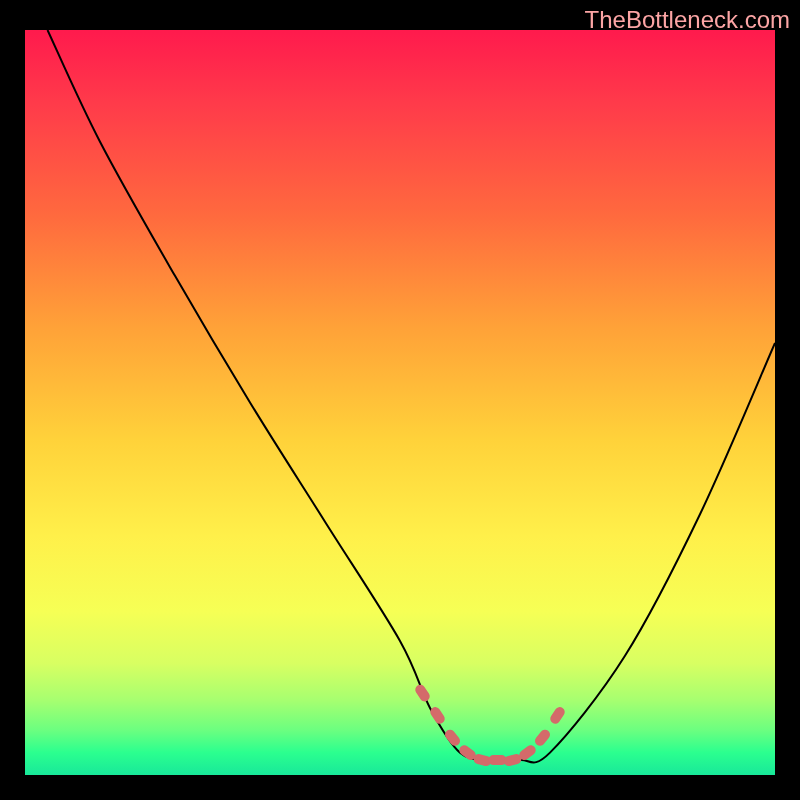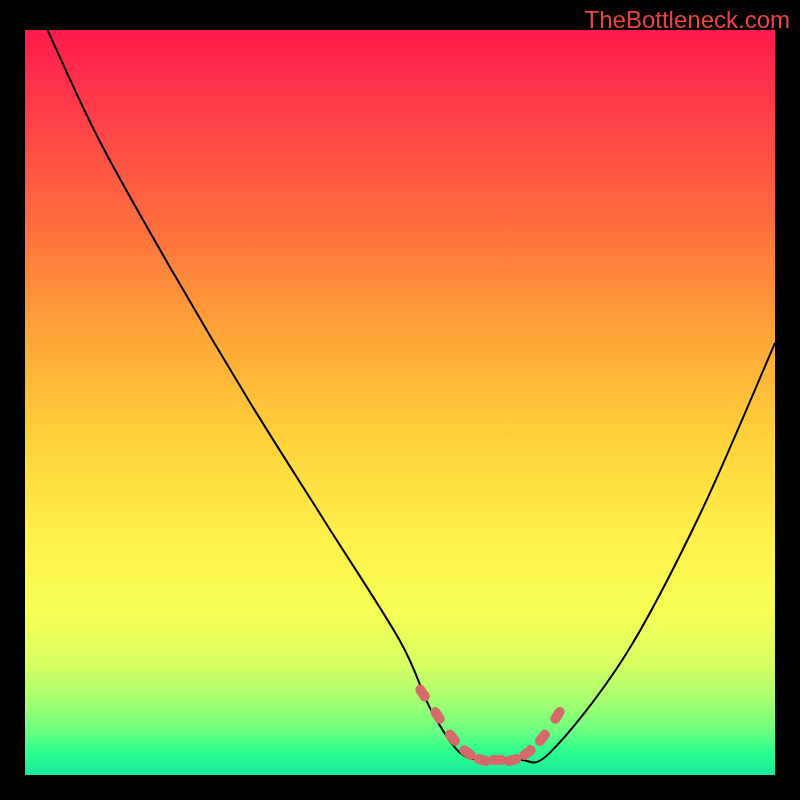--- a/index.html
+++ b/index.html
@@ -8,21 +8,21 @@
     height: 800px;
     background: #000;
     position: relative;
     overflow: hidden;
     font-family: Arial, Helvetica, sans-serif;
   }
   .attribution {
     position: absolute;
     top: 6px;
     right: 10px;
-    color: #ef4444;
+    color: #fca5a5;
     font-size: 24px;
     font-weight: 400;
     z-index: 20;
   }
   .plot-outer {
     position: absolute;
     left: 25px;
     top: 30px;
     width: 750px;
     height: 745px;

